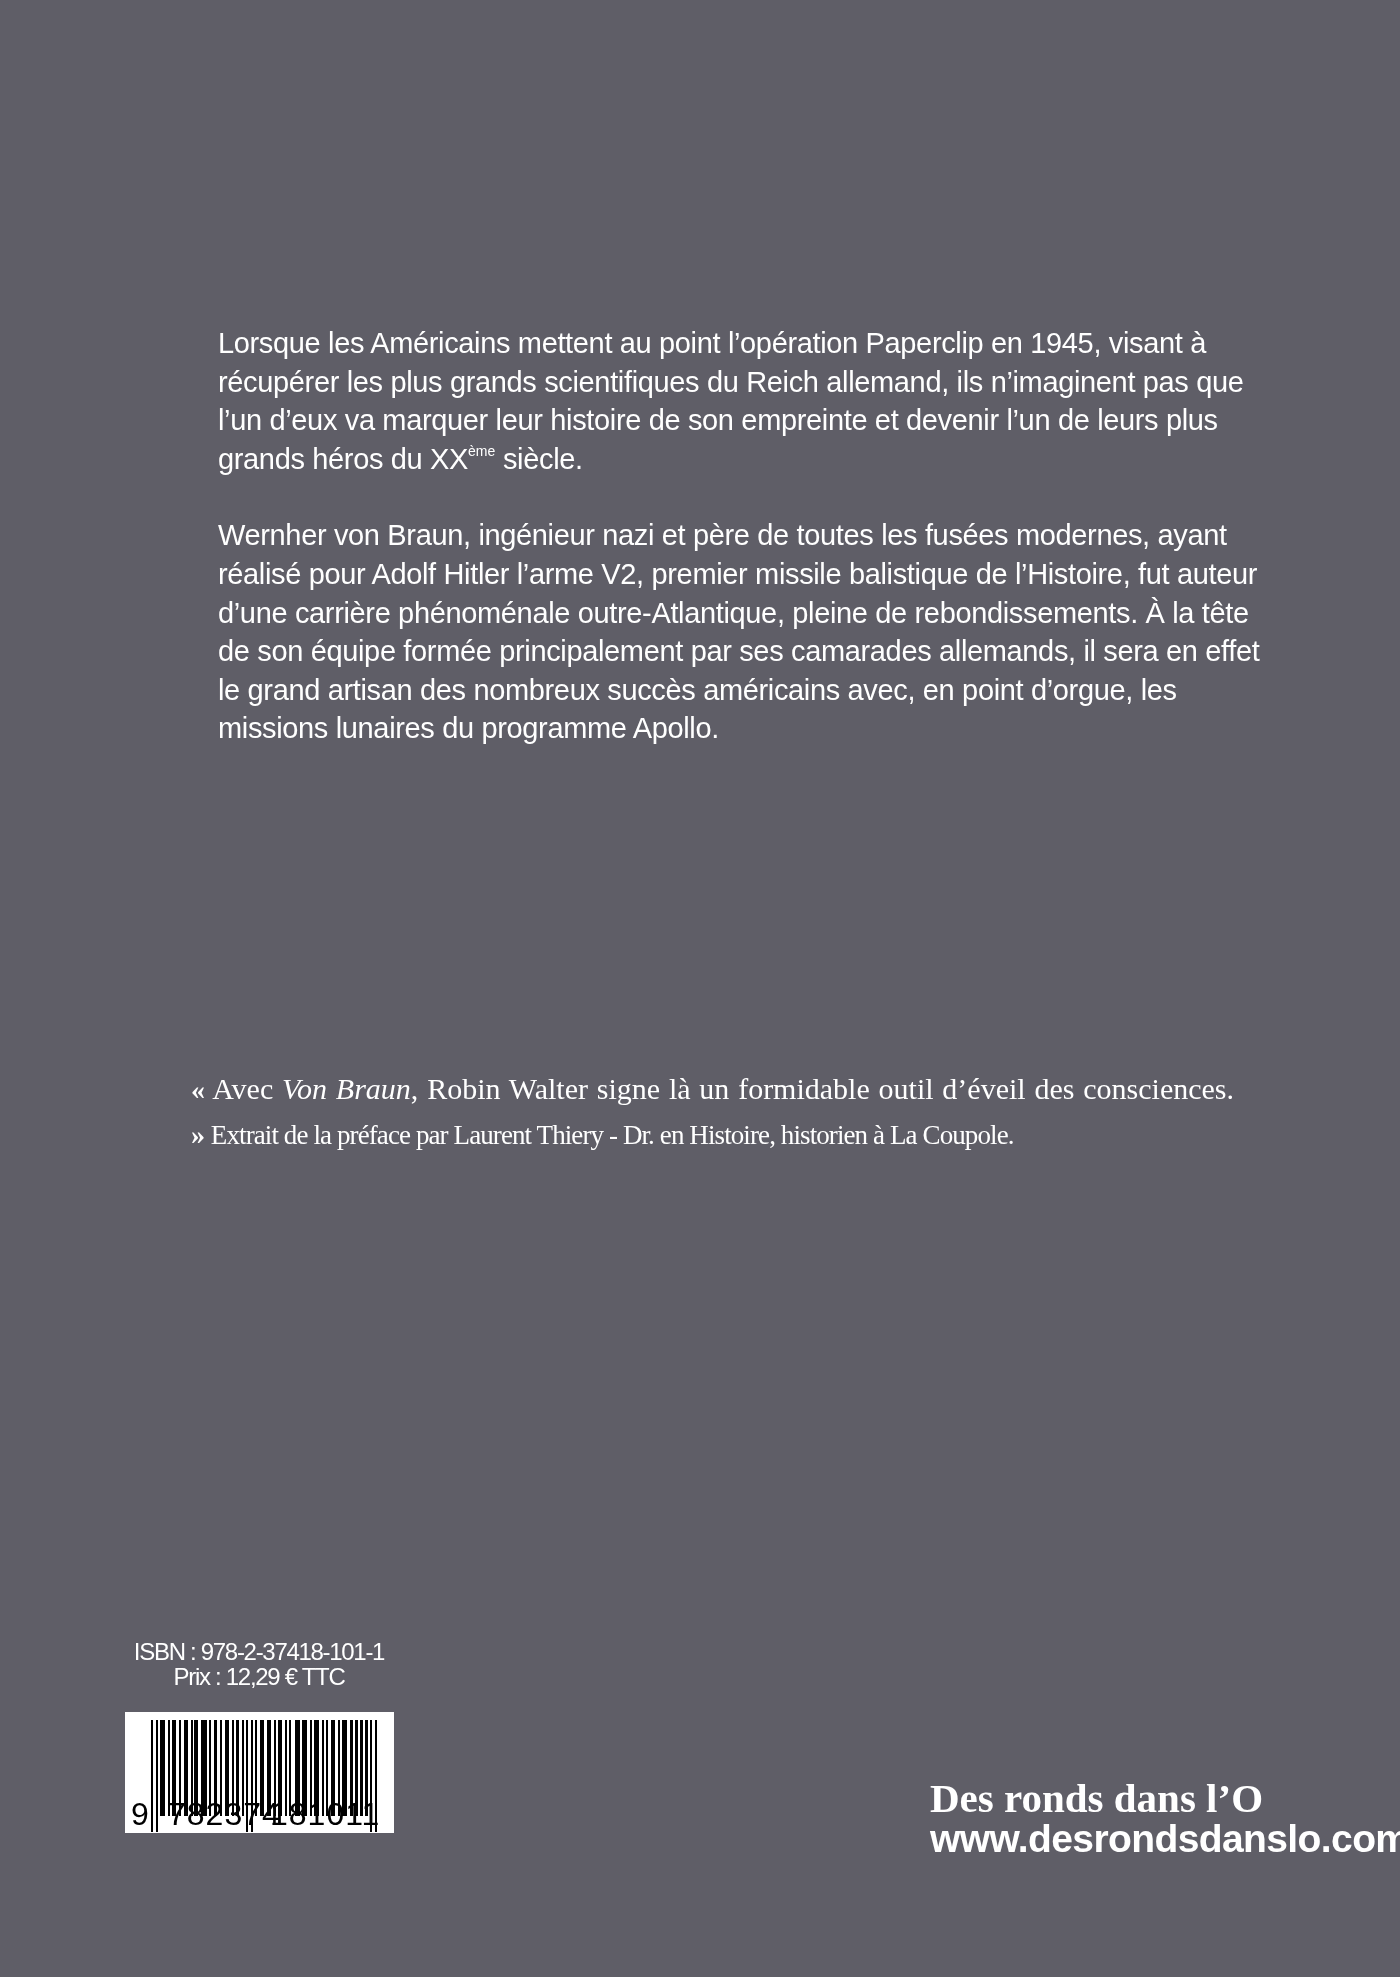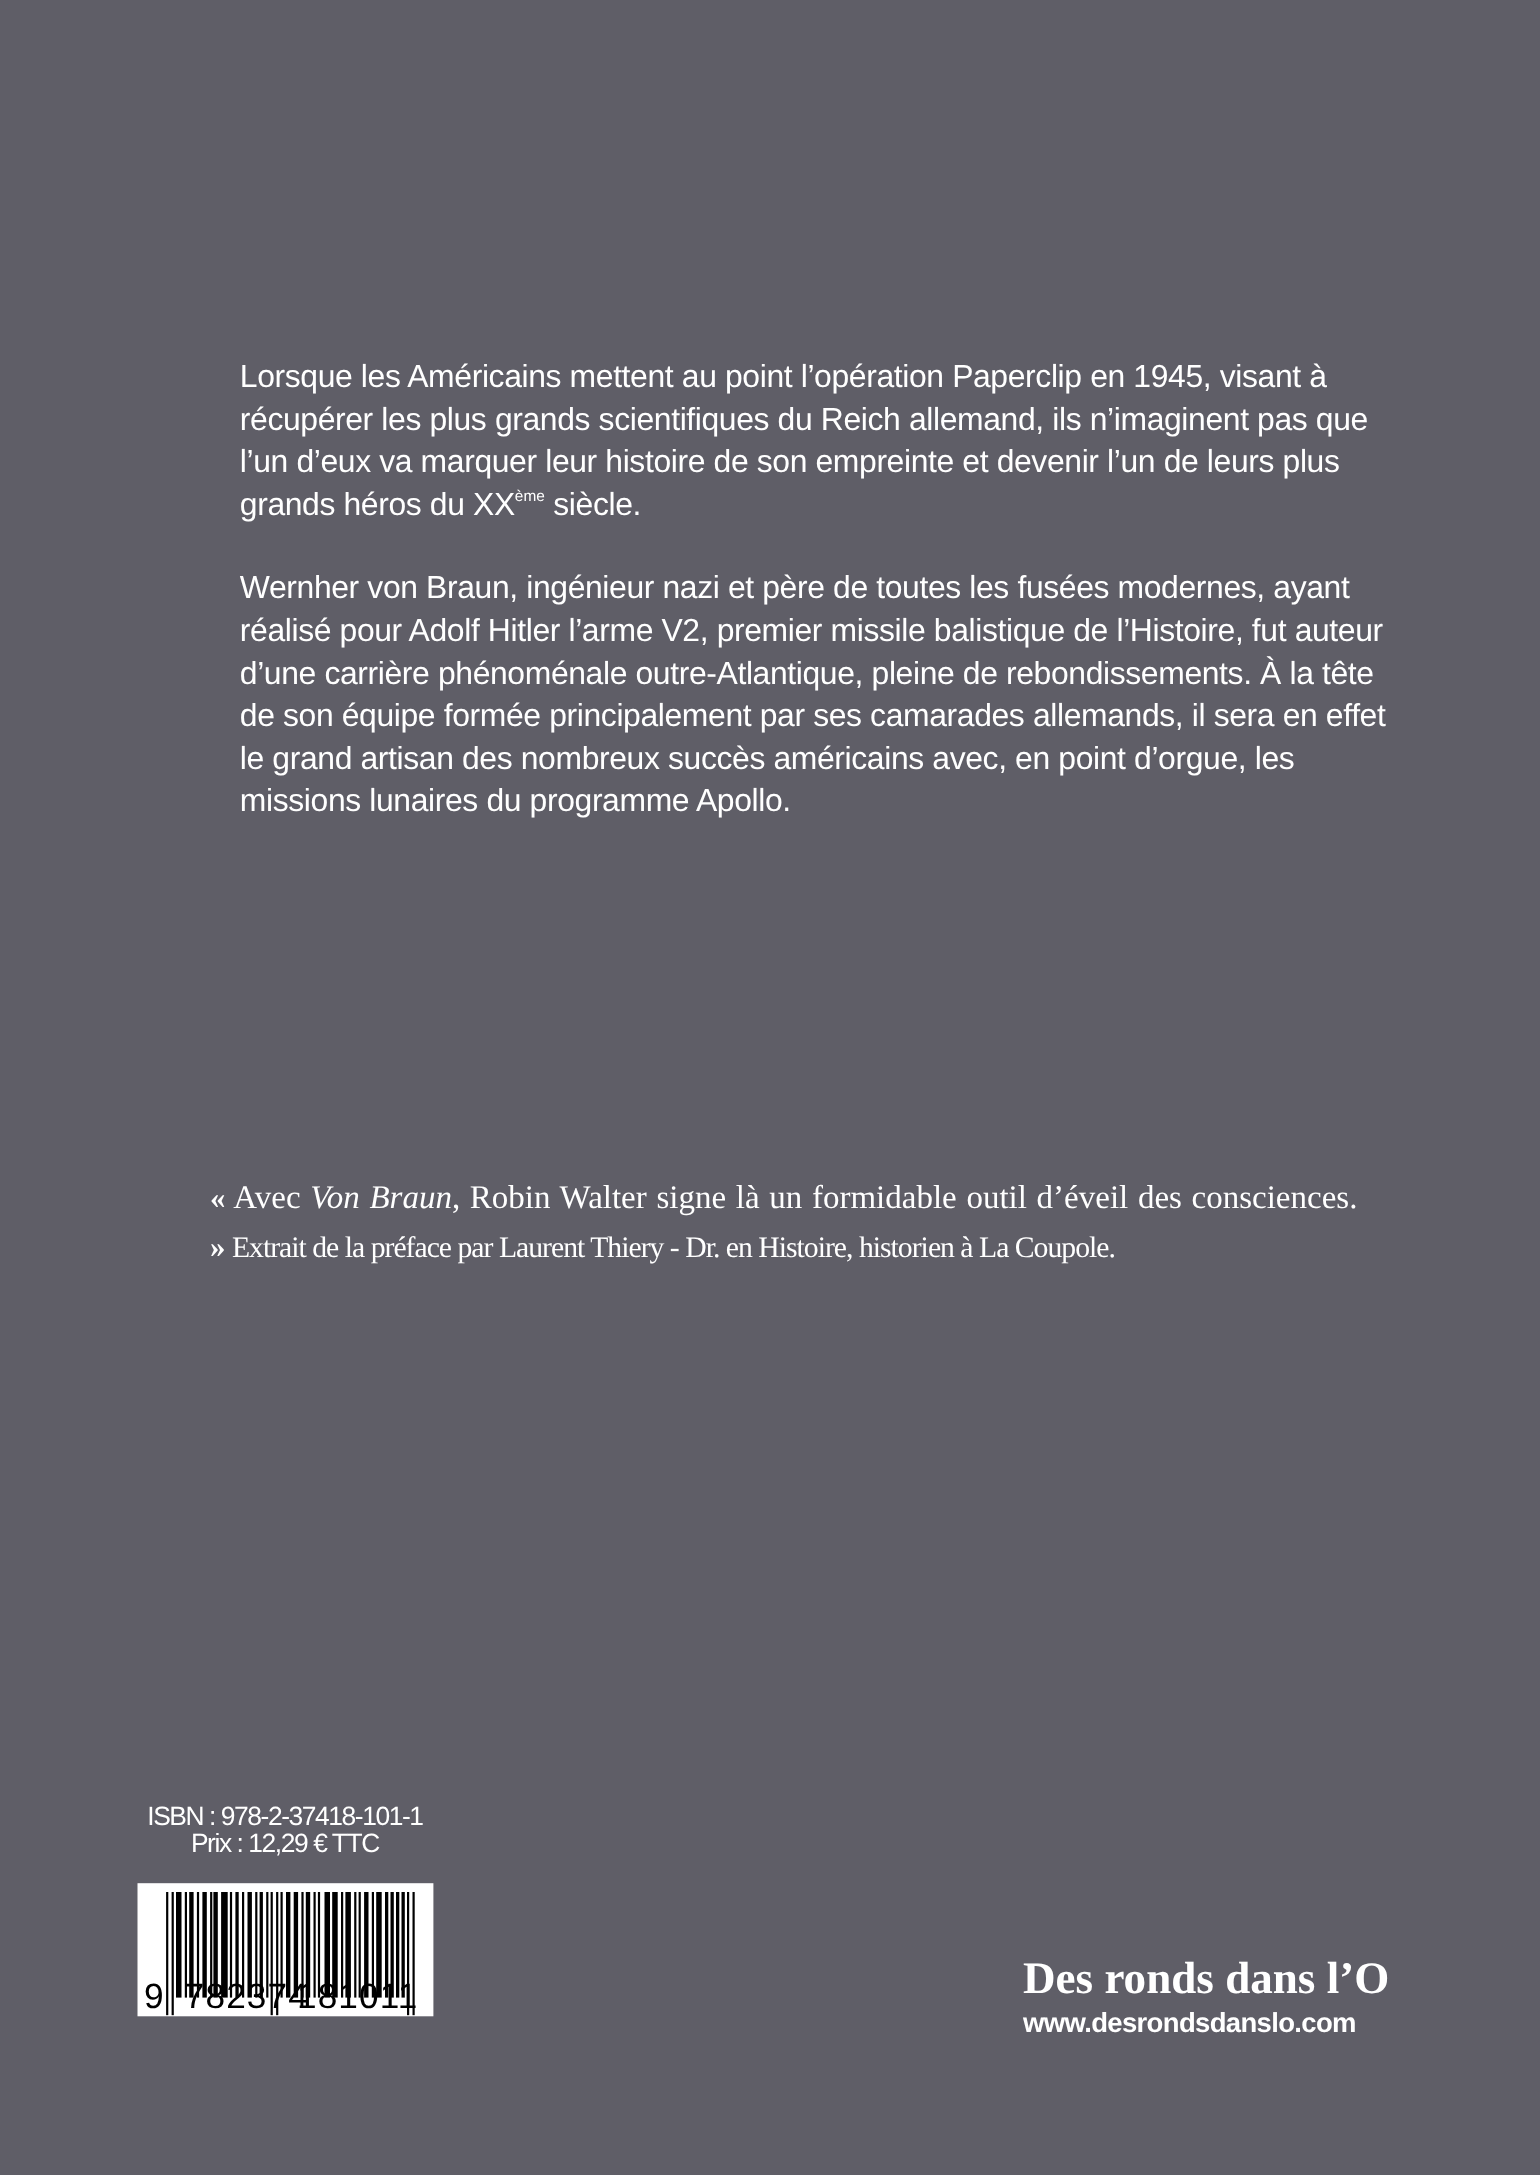--- a/index.html
+++ b/index.html
@@ -50,21 +50,21 @@
   .barcode .d-left { position: absolute; left: 43px; letter-spacing: 1px; }
   .barcode .d-right { position: absolute; left: 145px; letter-spacing: 1px; text-align: center; }
   .publisher {
     position: absolute; left: 930px; top: 1775px; width: 370px; font-weight: bold;
   }
   .publisher .name {
     font-family: "Liberation Serif", serif; font-size: 41px; line-height: 46px;
     white-space: nowrap;
   }
   .publisher .url {
-    font-family: "Liberation Sans", sans-serif; font-size: 25px; line-height: 36px;
+    font-family: "Liberation Sans", sans-serif; font-size: 39px; line-height: 36px;
     letter-spacing: -0.6px; margin-top: 0px; white-space: nowrap;
   }
 </style>
 </head>
 <body>
 
 <div class="summary">
   <p><span>Lorsque les Américains mettent au point l’opération Paperclip en 1945, visant à récupérer les plus grands scientifiques du Reich allemand, ils n’imaginent pas que l’un d’eux va marquer leur histoire de son empreinte et devenir l’un de leurs plus grands héros du XX</span><sup>ème</sup><span> siècle.</span></p>
   <p>Wernher von Braun, ingénieur nazi et père de toutes les fusées modernes, ayant réalisé pour Adolf Hitler l’arme V2, premier missile balistique de l’Histoire, fut auteur d’une carrière phénoménale outre-Atlantique, pleine de rebondissements. À la tête de son équipe formée principalement par ses camarades allemands, il sera en effet le grand artisan des nombreux succès américains avec, en point d’orgue, les missions lunaires du programme Apollo.</p>
 </div>

